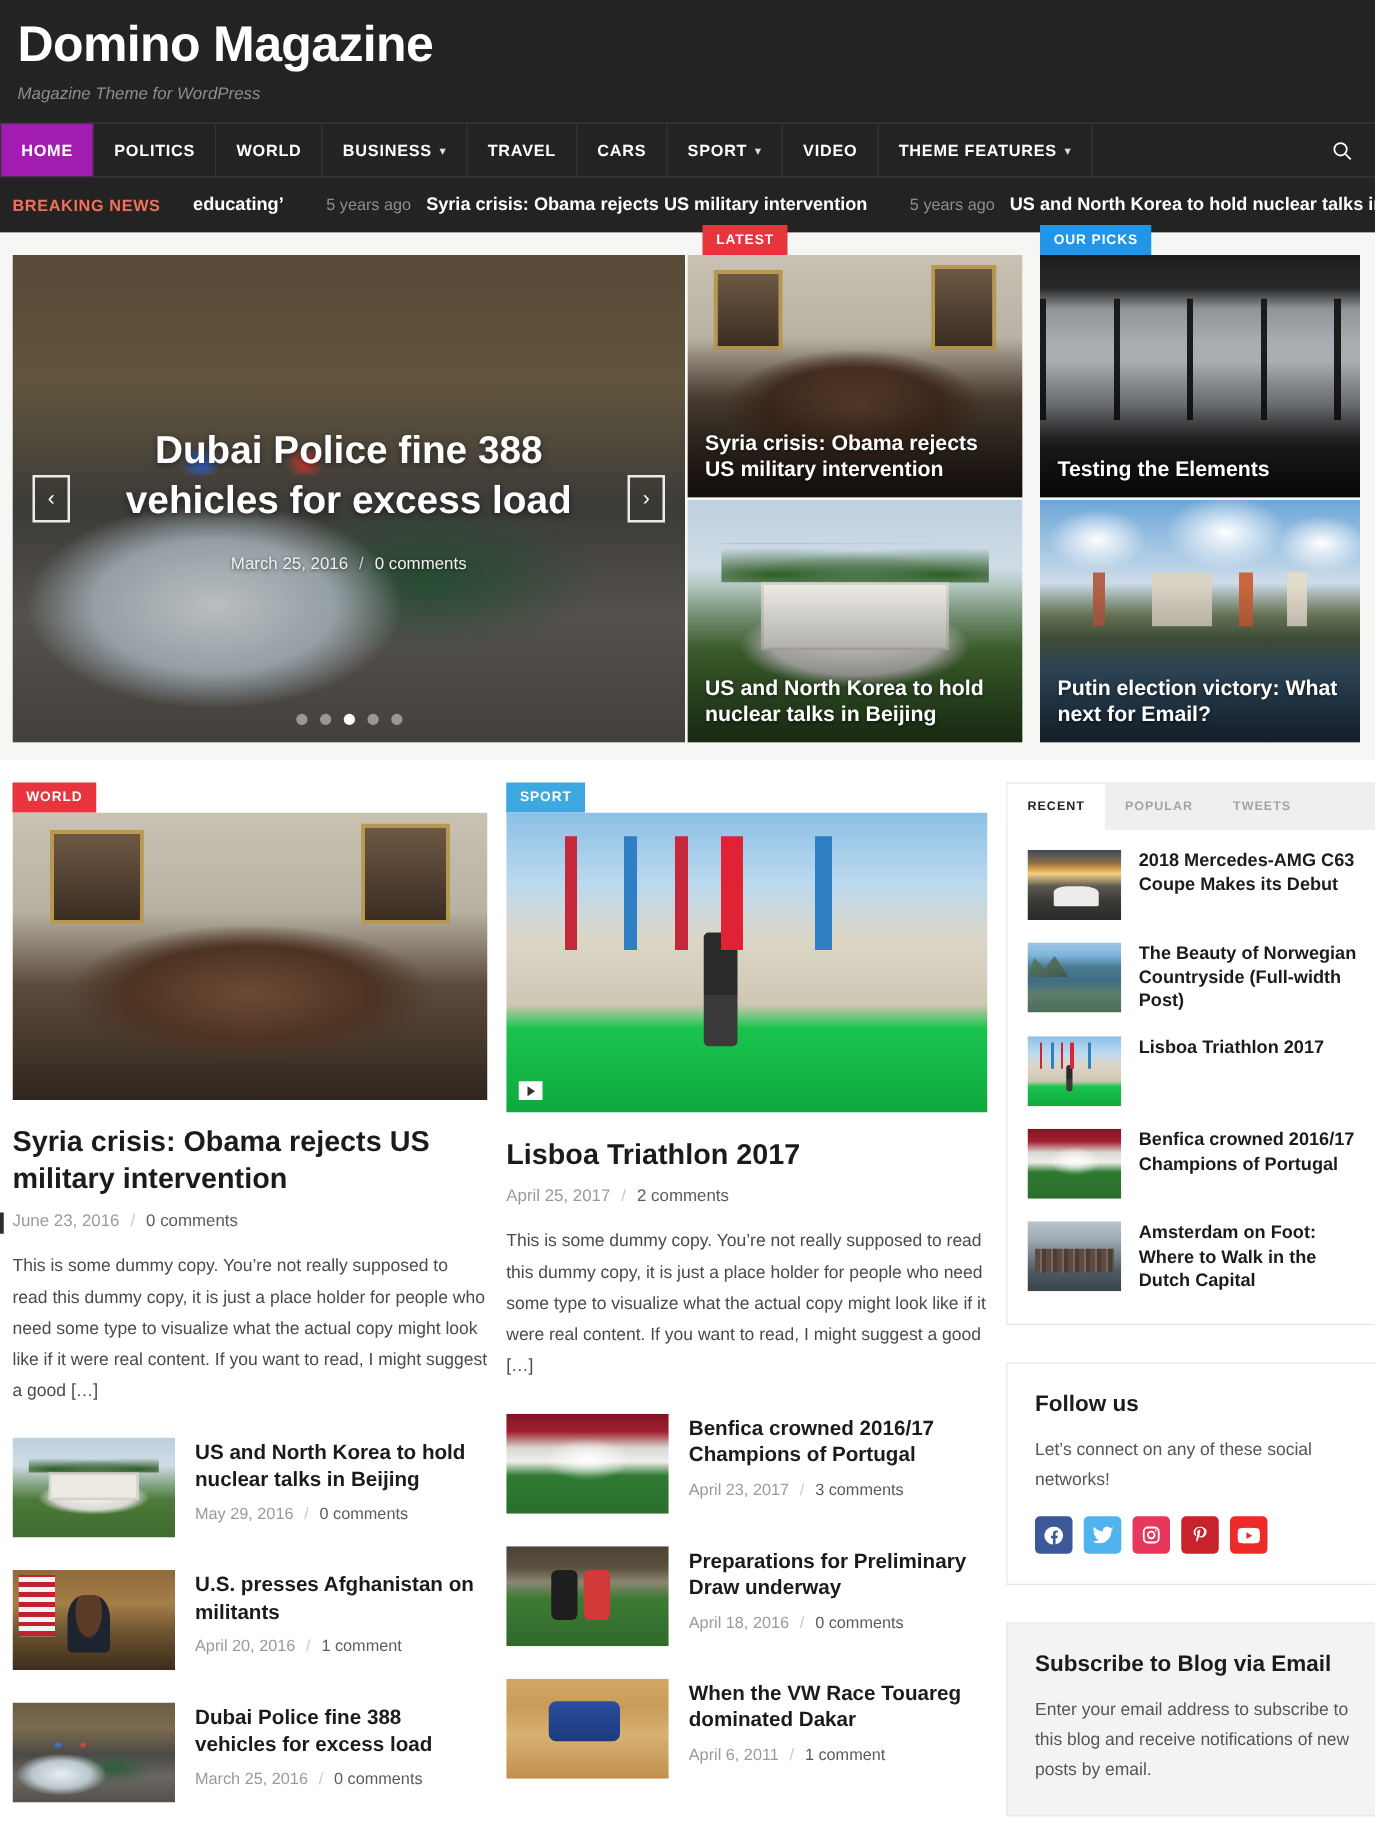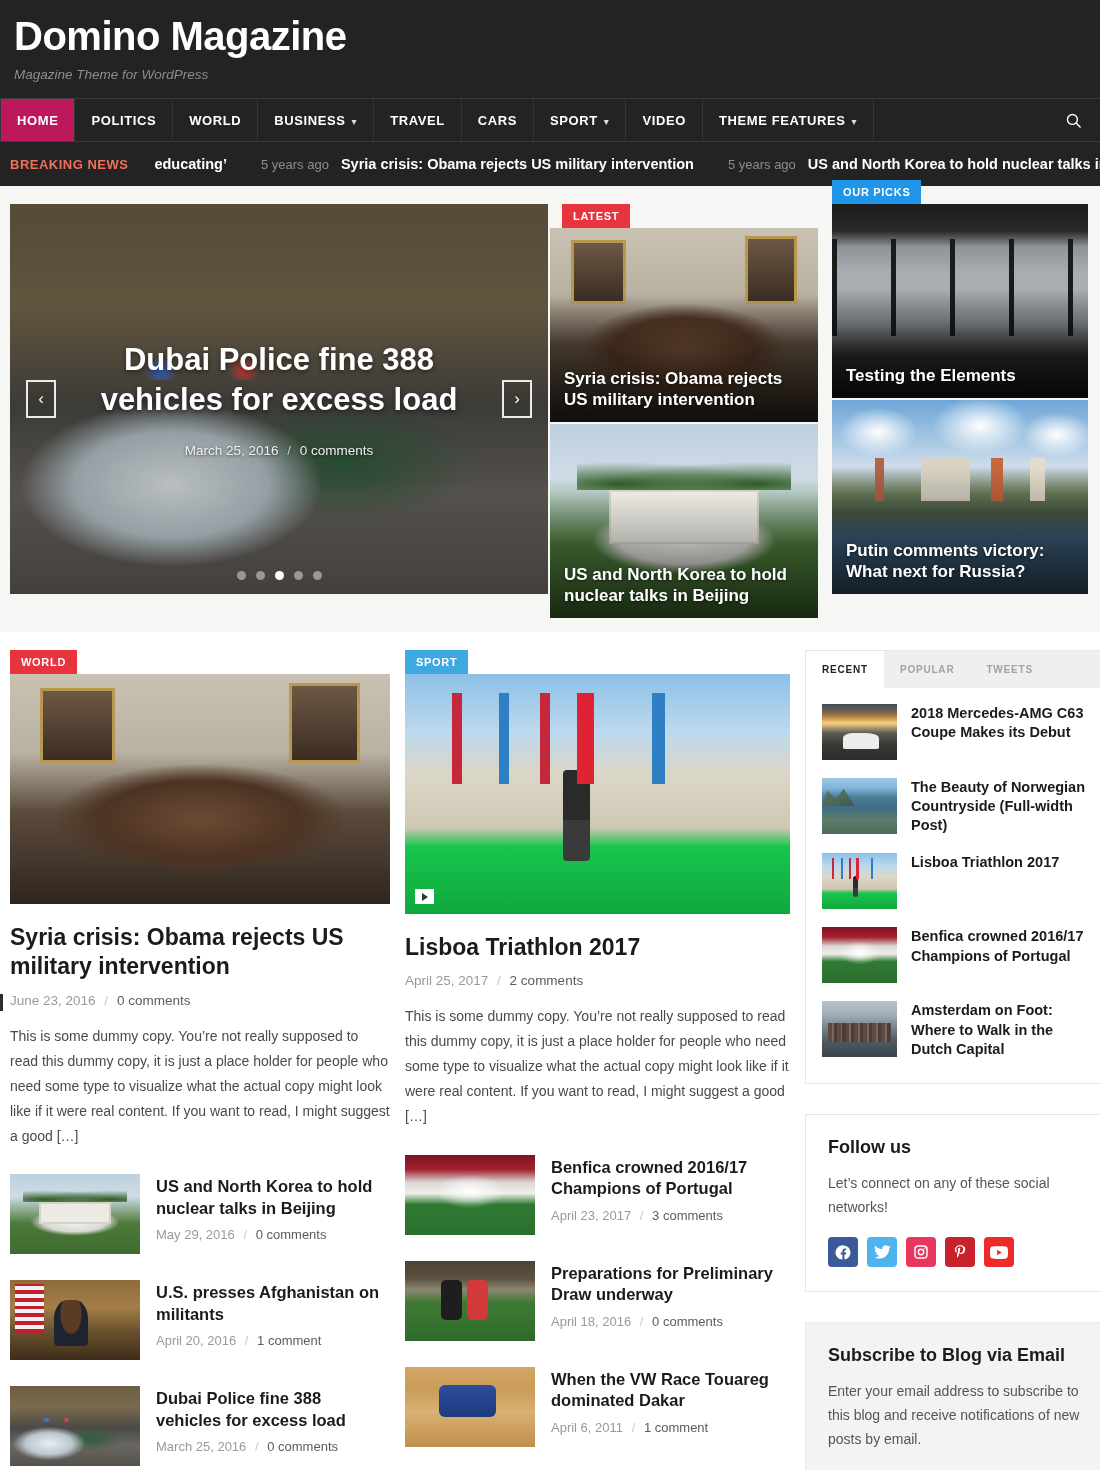--- a/index.html
+++ b/index.html
@@ -50,21 +50,21 @@
     color: #ffffff;
     font-size: 13px;
     font-weight: bold;
     letter-spacing: 0.6px;
     text-transform: uppercase;
     border-right: 1px solid #343434;
     cursor: pointer;
     white-space: nowrap;
   }
   .nav-item:first-child { border-left: 1px solid #343434; }
-  .nav-item.active { background: #be185d; }
+  .nav-item.active { background: #a21caf; }
   .caret {
     display: inline-block;
     margin-left: 6px;
     font-size: 10px;
     font-weight: normal;
     opacity: .85;
     transform: translateY(1px);
   }
   .nav-search {
     margin-left: auto;
@@ -577,21 +577,21 @@
       <div class="arrow next">›</div>
       <div class="dots">
         <span class="dot"></span>
         <span class="dot"></span>
         <span class="dot active"></span>
         <span class="dot"></span>
         <span class="dot"></span>
       </div>
     </div>
 
-    <div style="position:relative;margin-top:24px;">
+    <div style="position:relative;">
       <span class="badge latest">LATEST</span>
       <div class="card tile">
         <div class="ph ph-cabinet"></div>
         <div class="shade"></div>
         <div class="card-title">Syria crisis: Obama rejects US military intervention</div>
       </div>
       <div class="card tile" style="margin-top:2px;">
         <div class="ph ph-whitehouse"></div>
         <div class="shade"></div>
         <div class="card-title">US and North Korea to hold nuclear talks in Beijing</div>
@@ -601,21 +601,21 @@
     <div style="position:relative;padding-left:12px;">
       <span class="badge ourpicks">OUR PICKS</span>
       <div class="card tile ourpicks-tall">
         <div class="ph ph-bw"></div>
         <div class="shade"></div>
         <div class="card-title">Testing the Elements</div>
       </div>
       <div class="card tile ourpicks-tall" style="margin-top:2px;">
         <div class="ph ph-kremlin"></div>
         <div class="shade"></div>
-        <div class="card-title">Putin comments victory: What next for Russia?</div>
+        <div class="card-title">Putin election victory: What next for Email?</div>
       </div>
     </div>
 
   </div>
 </section>
 
 <main class="layout">
 
   <section>
     <span class="col-badge cbadge-world">WORLD</span>

